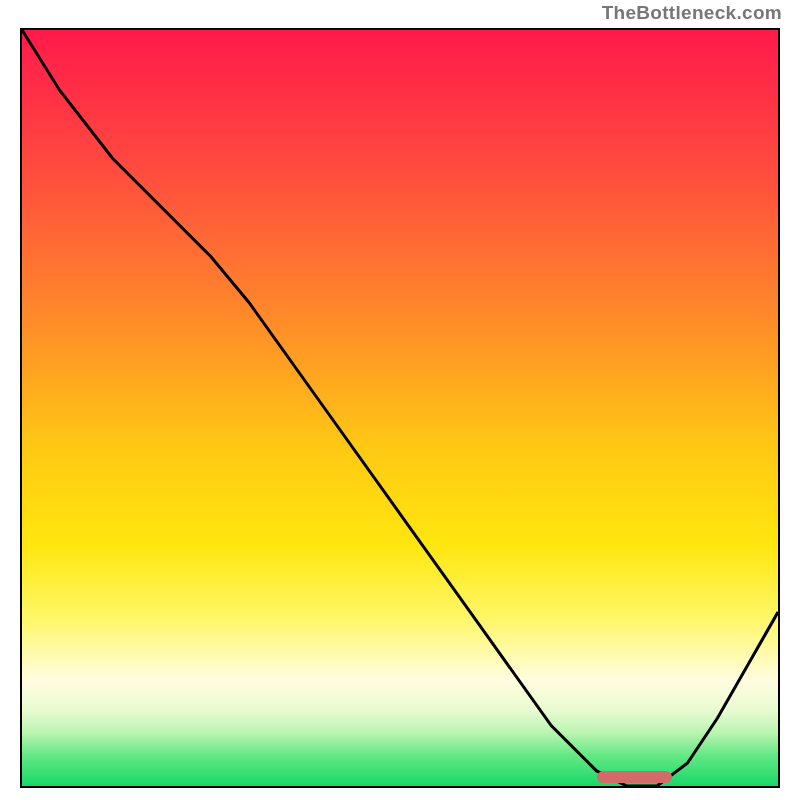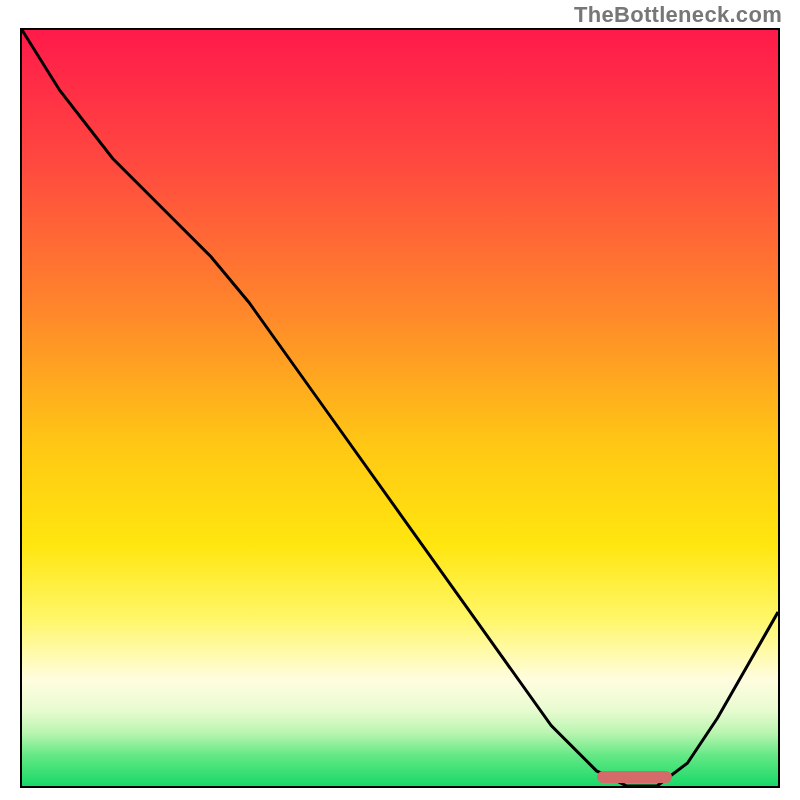--- a/index.html
+++ b/index.html
@@ -13,21 +13,21 @@
   .canvas {
     position: relative;
     width: 800px;
     height: 800px;
     background: #ffffff;
   }
   .watermark {
     position: absolute;
     top: 2px;
     right: 18px;
-    font-size: 22px;
+    font-size: 19px;
     font-weight: bold;
     color: #777777;
     letter-spacing: 0.3px;
   }
   .frame {
     position: absolute;
     left: 20px;
     top: 28px;
     width: 760px;
     height: 760px;

